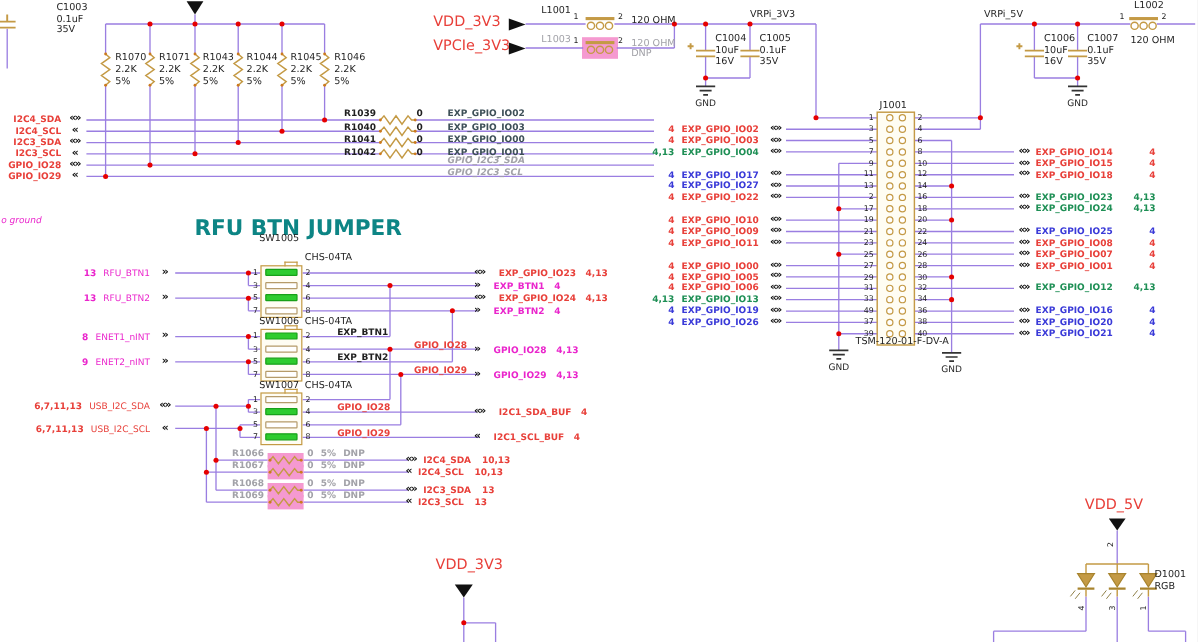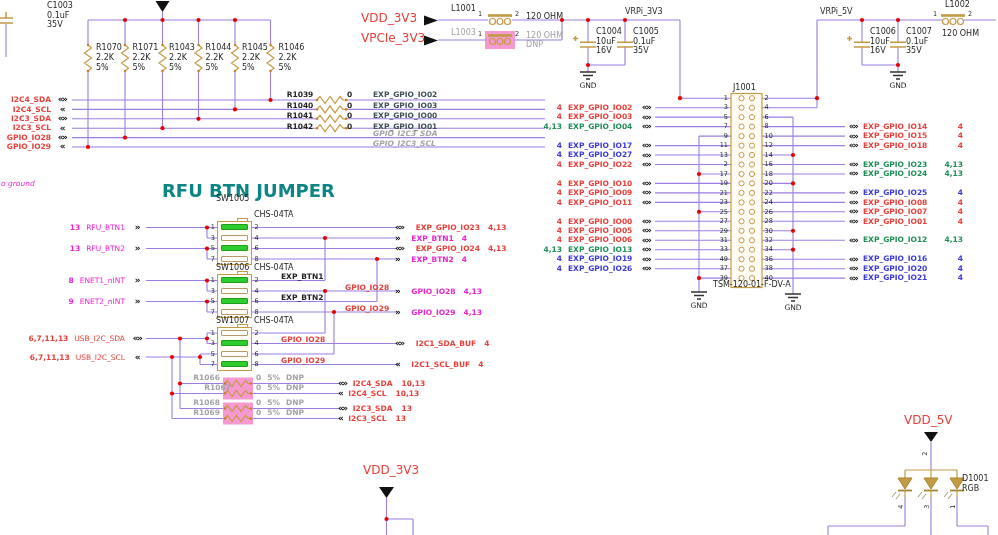--- a/index.html
+++ b/index.html
@@ -878,21 +878,21 @@
   <span class="lbl c-red">I2C1_SDA_BUF</span>
   <span class="sec c-red">4</span>
 </div>
 <div class="swr" style="top:359px">
   <span class="prt">«</span>
   <span class="lbl c-red">I2C1_SCL_BUF</span>
   <span class="sec c-red">4</span>
 </div>
 
 <div class="dref" style="left:186px;top:372.5px">R1066</div>
-<div class="dref" style="left:197px;top:382.5px">R1067</div>
+<div class="dref" style="left:186px;top:382.5px">R1067</div>
 <div class="dref" style="left:186px;top:397.5px">R1068</div>
 <div class="dref" style="left:186px;top:407.5px">R1069</div>
 <div class="dval" style="left:256px;top:372.5px">
   <span>0</span>
   <span>5%</span>
   <span>DNP</span>
 </div>
 <div class="dval" style="left:256px;top:382.5px">
   <span>0</span>
   <span>5%</span>

